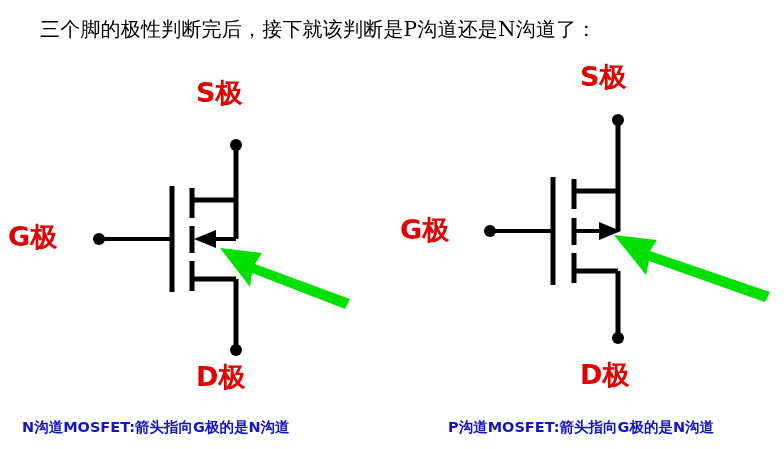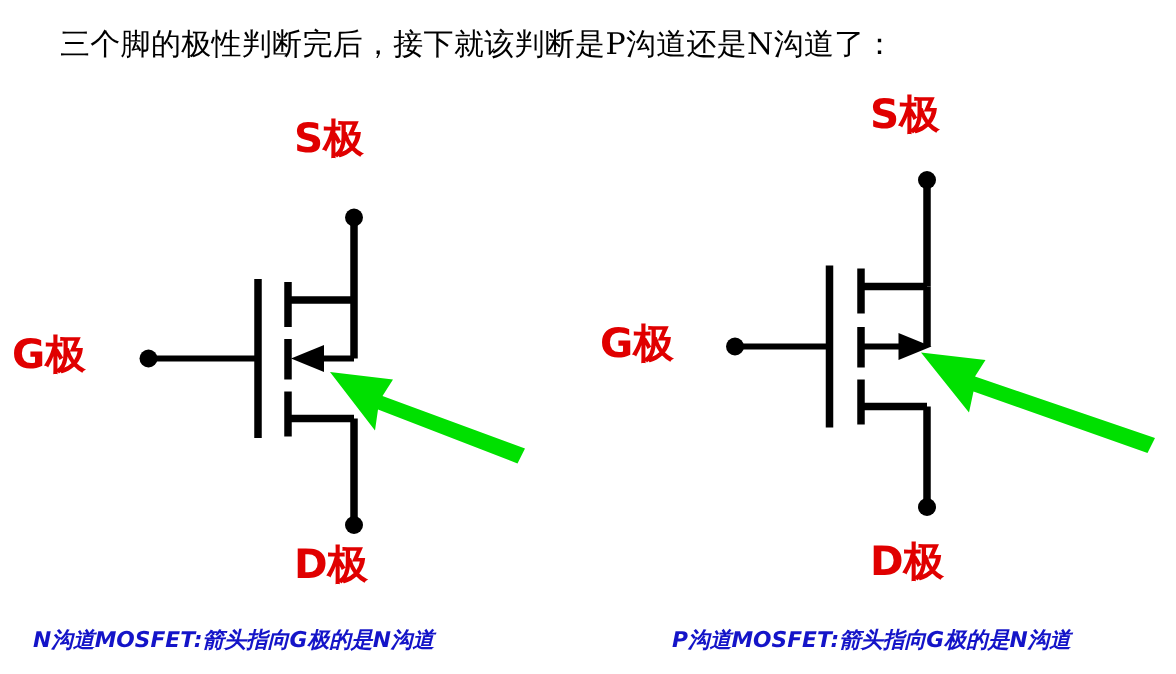--- a/index.html
+++ b/index.html
@@ -47,21 +47,20 @@
   }
 
   
   .caption {
     color: #1414c8;
     font-family: "DejaVu Sans", "Liberation Sans", sans-serif;
     font-weight: bold;
     font-size: 14.5px;
     line-height: 18px;
     white-space: nowrap;
-    font-style: italic;
   }
 
   svg { display: block; overflow: visible; }
   .wire { stroke: #000000; fill: none; }
   .dot  { fill: #000000; }
   .arrowhead-black { fill: #000000; }
   .green-arrow { fill: #00e000; }
 </style>
 </head>
 <body>

